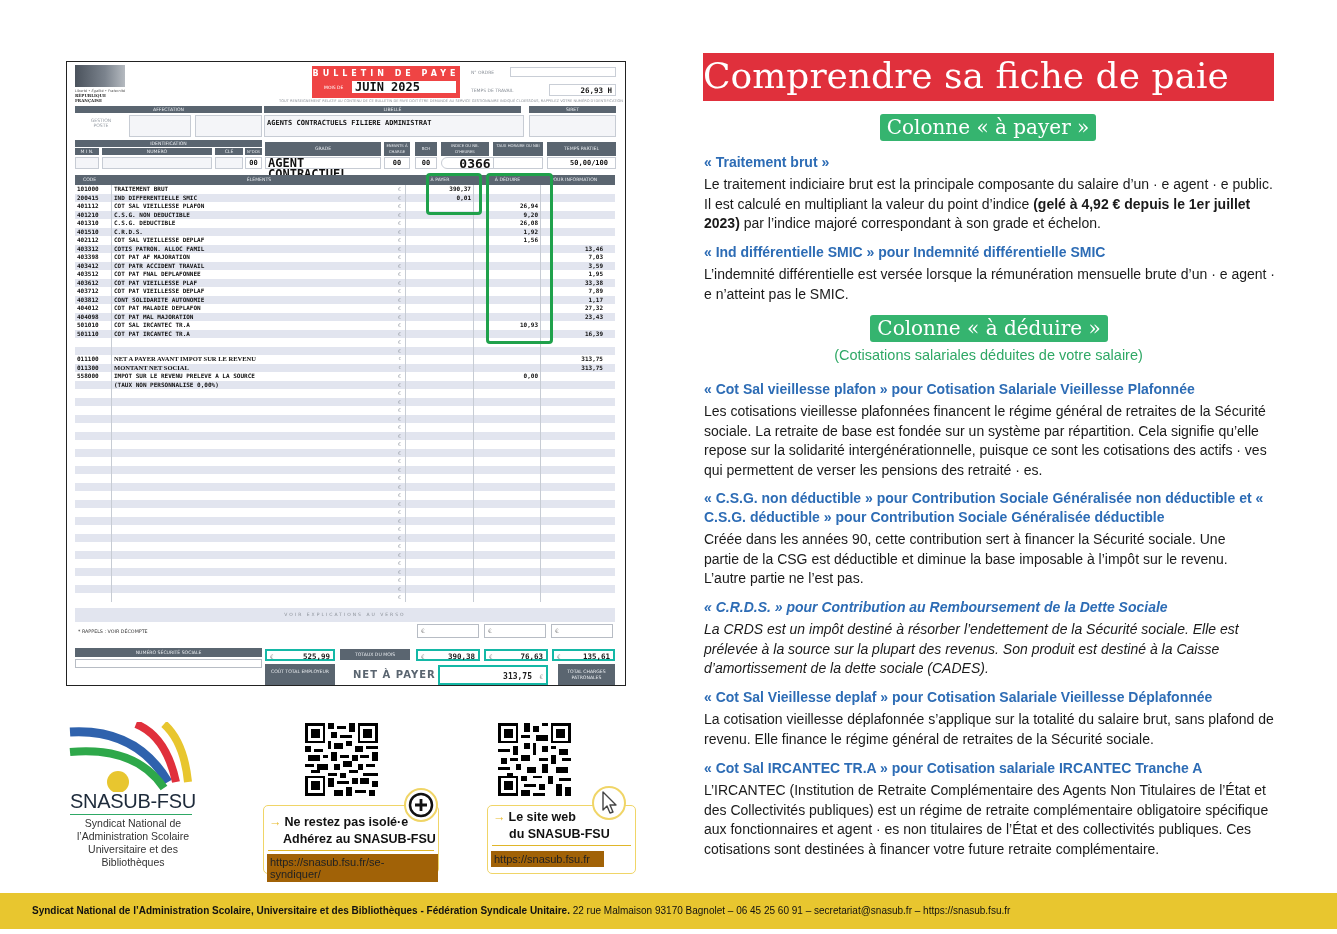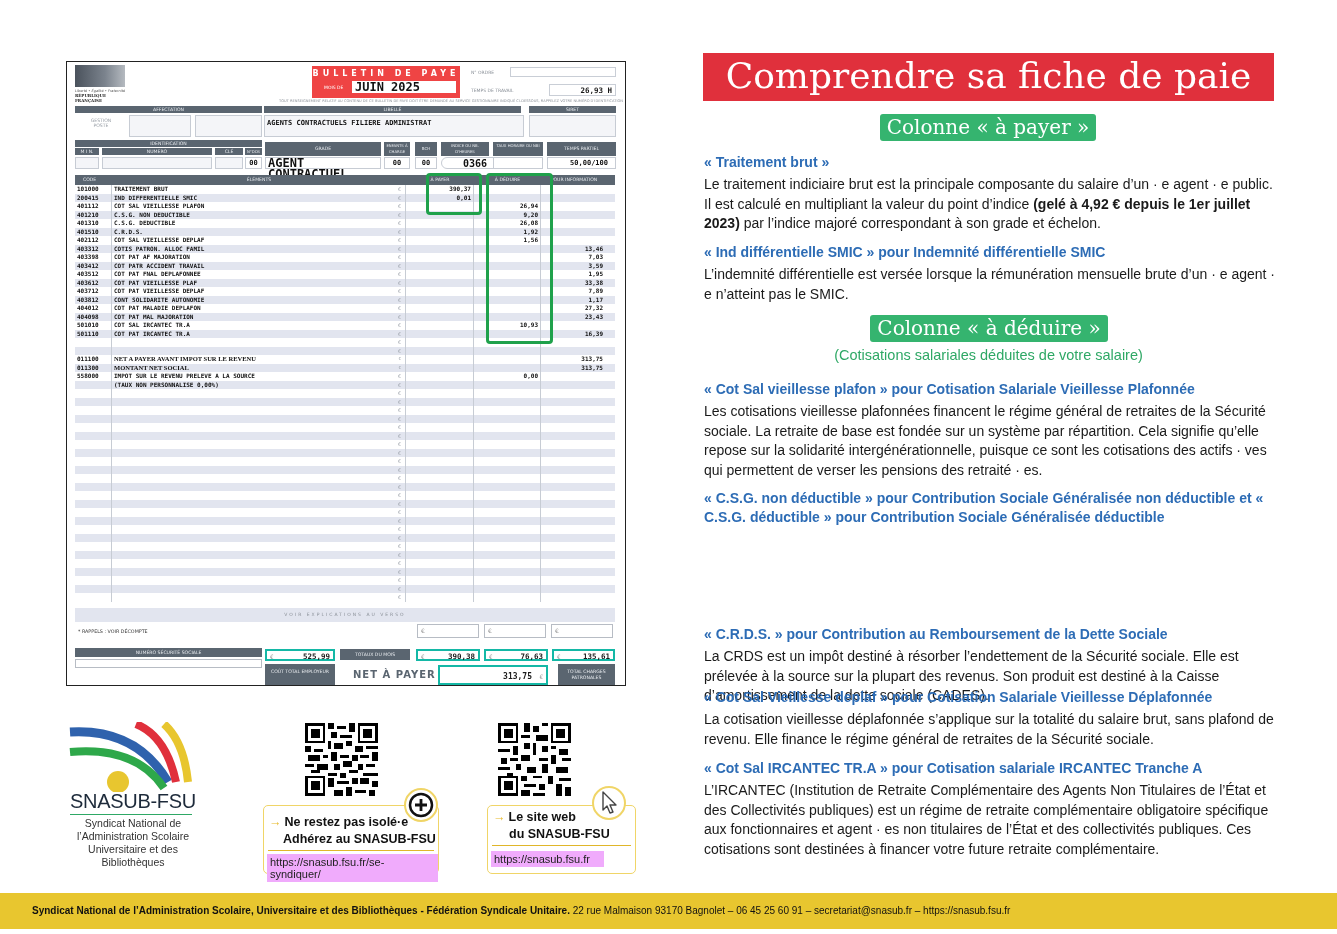--- a/index.html
+++ b/index.html
@@ -48,40 +48,40 @@
   .rappels .eurbox { position: absolute; top: 2px; width: 62px; height: 14px; border: 1px solid #b7bcc4; font-size: 6px; color: #999; padding: 2px 3px; }
   .bottom { position: absolute; left: 8px; top: 586px; width: 540px; height: 40px; }
   .nss-bar { position: absolute; left: 0; top: 0; width: 187px; height: 9px; background: #5a6570; color: #e8ebef; font-size: 4.6px; text-align: center; line-height: 9px; }
   .nss-box { position: absolute; left: 0; top: 11px; width: 187px; height: 9px; border: 1px solid #b7bcc4; }
   .amt { position: absolute; height: 12px; border: 2px solid #14b8a6; font-family: "DejaVu Sans Mono", monospace; font-weight: bold; font-size: 7.5px; line-height: 11px; text-align: right; padding-right: 3px; }
   .amt .e { position: absolute; left: 3px; font-weight: normal; color: #999; font-size: 6px; }
   .dark-btn { position: absolute; background: #5a6570; color: #e8ebef; font-size: 4.6px; text-align: center; }
   .net-lbl { position: absolute; left: 278px; top: 21px; font-size: 10px; font-weight: bold; color: #5a6570; letter-spacing: 1px; }
 
   
-  .title-red { position: absolute; left: 703px; top: 53px; width: 571px; height: 48px; background: #e0303c; color: #fff; font-family: "DejaVu Serif", serif; font-size: 36px; text-align: center; line-height: 46px; }
+  .title-red { position: absolute; left: 703px; top: 53px; width: 571px; height: 48px; background: #e0303c; color: #fff; font-family: "DejaVu Serif", serif; font-size: 36px; text-align: left; line-height: 46px; }
   .green-pill { position: absolute; background: #35b46f; color: #fff; font-family: "DejaVu Serif", serif; font-size: 20px; border-radius: 3px; text-align: center; }
   .sub-green { position: absolute; left: 703px; top: 347px; width: 571px; text-align: center; font-family: "Liberation Sans", sans-serif; font-size: 14.5px; color: #2ea865; }
   .sec { position: absolute; left: 704px; width: 575px; font-family: "Liberation Sans", sans-serif; }
   .sec h3 { font-size: 14px; font-weight: bold; color: #2d6cb5; line-height: 19px; }
   .sec p { font-size: 14px; color: #1a1a1a; line-height: 19.5px; margin-top: 3px; }
   .sec b { font-weight: bold; }
 
   
   .logo { position: absolute; left: 66px; top: 722px; width: 130px; height: 150px; }
   .logo .name { position: absolute; left: 4px; top: 68px; font-family: "Liberation Sans", sans-serif; font-size: 20px; color: #1d2a3a; letter-spacing: -0.3px; }
   .logo .rule { position: absolute; left: 4px; top: 92px; width: 122px; height: 1px; background: #2ea865; }
   .logo .desc { position: absolute; left: 0; top: 95px; width: 134px; text-align: center; font-family: "Liberation Sans", sans-serif; font-size: 10.5px; color: #333; line-height: 13px; }
 
   .qr { position: absolute; width: 73px; height: 73px; background: #fff; }
   .card { position: absolute; border: 1.5px solid #f0d567; border-radius: 5px; background: #fff; font-family: "Liberation Sans", sans-serif; }
   .card .line1 { position: absolute; left: 5px; font-size: 12.5px; font-weight: bold; color: #111; line-height: 17px; }
   .card .arrow { color: #e7b92c; font-weight: normal; margin-right: 3px; }
   .card .underline { position: absolute; left: 4px; height: 1px; background: #e0b62a; }
-  .card .url { position: absolute; left: 3px; background: #f0abfc; font-size: 11px; color: #222; padding: 2px 3px; }
+  .card .url { position: absolute; left: 3px; background: #a16207; font-size: 11px; color: #222; padding: 2px 3px; }
   .badge { position: absolute; width: 34px; height: 34px; border-radius: 50%; background: #fff; border: 2px solid #f0d567; display: flex; align-items: center; justify-content: center; }
 
   
   .footer { position: absolute; left: 0; top: 893px; width: 1337px; height: 36px; background: #e8c62f; font-family: "Liberation Sans", sans-serif; font-size: 10px; color: #111; line-height: 36px; padding-left: 32px; white-space: nowrap; }
   .footer b { font-weight: bold; }
 </style>
 </head>
 <body>
 
 <div class="slip">
@@ -127,21 +127,21 @@
 
   <div class="grey-bar" style="left:198px;top:80px;width:116px;height:14px;line-height:14px;">GRADE</div>
   <div class="grey-bar" style="left:317px;top:80px;width:26px;height:14px;line-height:6px;font-size:3.8px;padding-top:1px;">ENFANTS À CHARGE</div>
   <div class="grey-bar" style="left:348px;top:80px;width:22px;height:14px;line-height:14px;font-size:4px;">BCH</div>
   <div class="grey-bar" style="left:374px;top:80px;width:48px;height:14px;line-height:6px;font-size:3.8px;padding-top:1px;">INDICE OU NB. D'HEURES</div>
   <div class="grey-bar" style="left:426px;top:80px;width:50px;height:14px;line-height:6px;font-size:3.8px;padding-top:1px;">TAUX HORAIRE OU NBI</div>
   <div class="grey-bar" style="left:480px;top:80px;width:69px;height:14px;line-height:14px;">TEMPS PARTIEL</div>
   <div class="cell mono" style="left:198px;top:95px;width:116px;height:12px;font-size:12px;line-height:11px;padding-left:2px;background:#fff;">AGENT CONTRACTUEL</div>
   <div class="cell mono" style="left:317px;top:95px;width:26px;height:12px;font-size:7px;line-height:11px;text-align:center;background:#fff;">00</div>
   <div class="cell mono" style="left:348px;top:95px;width:22px;height:12px;font-size:7px;line-height:11px;text-align:center;background:#fff;">00</div>
-  <div class="cell mono" style="left:374px;top:95px;width:68px;height:12px;font-size:10px;line-height:11px;text-align:center;background:#fff;border-radius:6px;">0366</div>
+  <div class="cell mono" style="left:374px;top:95px;width:68px;height:12px;font-size:13px;line-height:11px;text-align:center;background:#fff;border-radius:6px;">0366</div>
   <div class="cell" style="left:426px;top:95px;width:50px;height:12px;background:#fff;"></div>
   <div class="cell mono" style="left:480px;top:95px;width:69px;height:12px;font-size:7px;line-height:11px;text-align:right;padding-right:7px;background:#fff;">50,00/100</div>
 
   <div class="tbl">
     <div class="tbl-head">
       <div class="c-code" style="border:none;text-align:left;padding-left:8px;">CODE</div>
       <div style="width:294px;">ÉLÉMENTS</div>
       <div style="width:68px;">À PAYER</div>
       <div style="width:67px;">À DÉDUIRE</div>
       <div style="width:66px;">POUR INFORMATION</div>
@@ -532,22 +532,23 @@
 
 <div class="green-pill" style="left:870px;top:315px;width:238px;height:27px;line-height:27px;">Colonne « à déduire »</div>
 <div class="sub-green">(Cotisations salariales déduites de votre salaire)</div>
 
 <div class="sec" style="top:380px;">
   <h3>« Cot Sal vieillesse plafon » pour Cotisation Salariale Vieillesse Plafonnée</h3>
   <p>Les cotisations vieillesse plafonnées financent le régime général de retraites de la Sécurité sociale. La retraite de base est fondée sur un système par répartition. Cela signifie qu’elle repose sur la solidarité intergénérationnelle, puisque ce sont les cotisations des actifs · ves qui permettent de verser les pensions des retraité · es.</p>
 </div>
 <div class="sec" style="top:489px;width:560px;">
   <h3>« C.S.G. non déductible » pour Contribution Sociale Généralisée non déductible et « C.S.G. déductible » pour Contribution Sociale Généralisée déductible</h3>
-</div>
-<div class="sec" style="top:625px;">
+  <p>Créée dans les années 90, cette contribution sert à financer la Sécurité sociale. Une partie de la CSG est déductible et diminue la base imposable à l’impôt sur le revenu. L’autre partie ne l’est pas.</p>
+</div>
+<div class="sec" style="top:598px;font-style:italic;">
   <h3>« C.R.D.S. » pour Contribution au Remboursement de la Dette Sociale</h3>
   <p>La CRDS est un impôt destiné à résorber l’endettement de la Sécurité sociale. Elle est prélevée à la source sur la plupart des revenus. Son produit est destiné à la Caisse d’amortissement de la dette sociale (CADES).</p>
 </div>
 <div class="sec" style="top:688px;">
   <h3>« Cot Sal Vieillesse deplaf » pour Cotisation Salariale Vieillesse Déplafonnée</h3>
   <p>La cotisation vieillesse déplafonnée s’applique sur la totalité du salaire brut, sans plafond de revenu. Elle finance le régime général de retraites de la Sécurité sociale.</p>
 </div>
 <div class="sec" style="top:759px;">
   <h3>« Cot Sal IRCANTEC TR.A » pour Cotisation salariale IRCANTEC Tranche A</h3>
   <p>L’IRCANTEC (Institution de Retraite Complémentaire des Agents Non Titulaires de l’État et des Collectivités publiques) est un régime de retraite complémentaire obligatoire spécifique aux fonctionnaires et agent · es non titulaires de l’État et des collectivités publiques. Ces cotisations sont destinées à financer votre future retraite complémentaire.</p>

